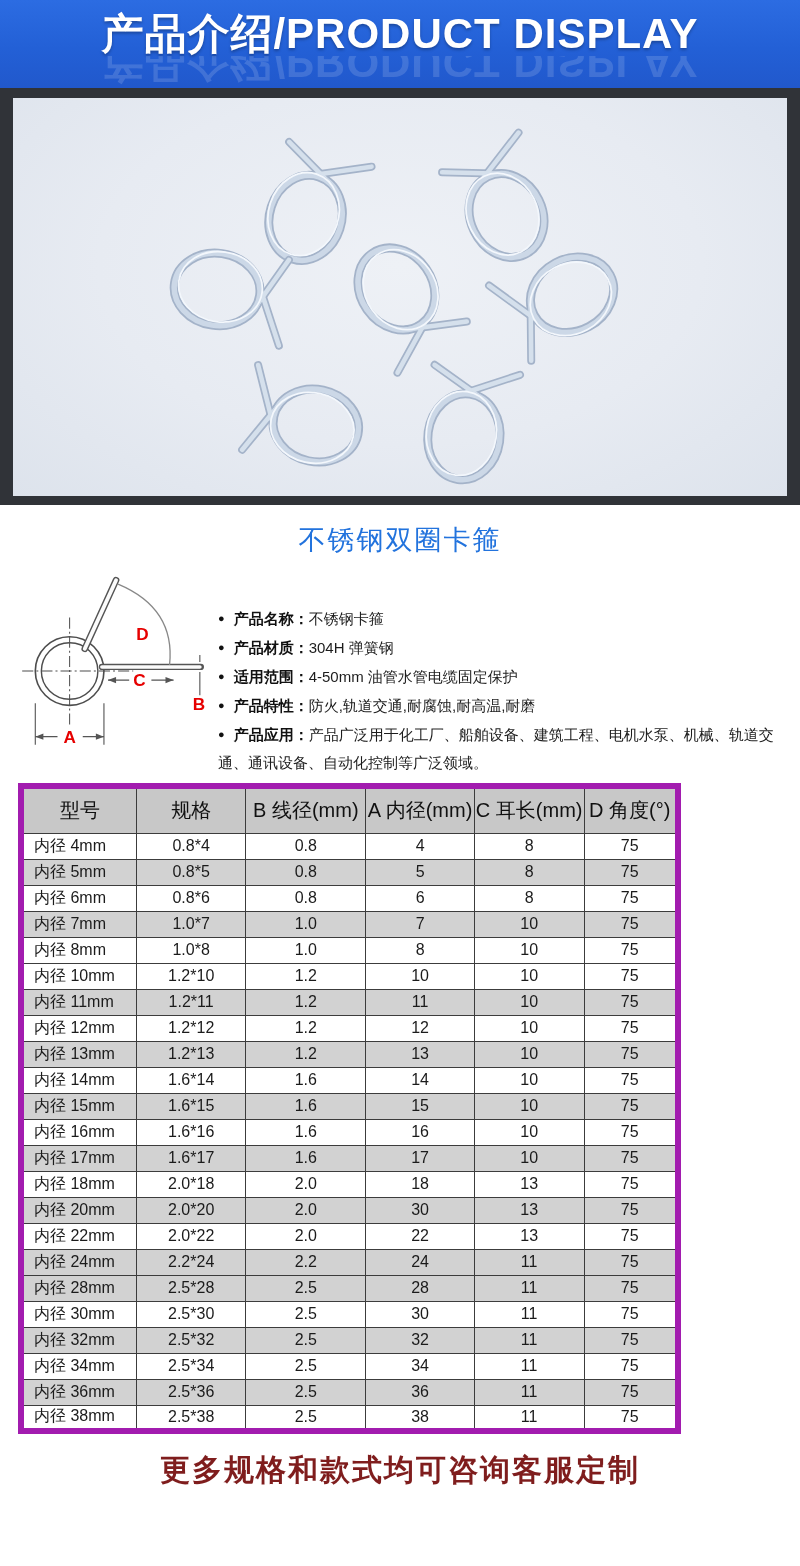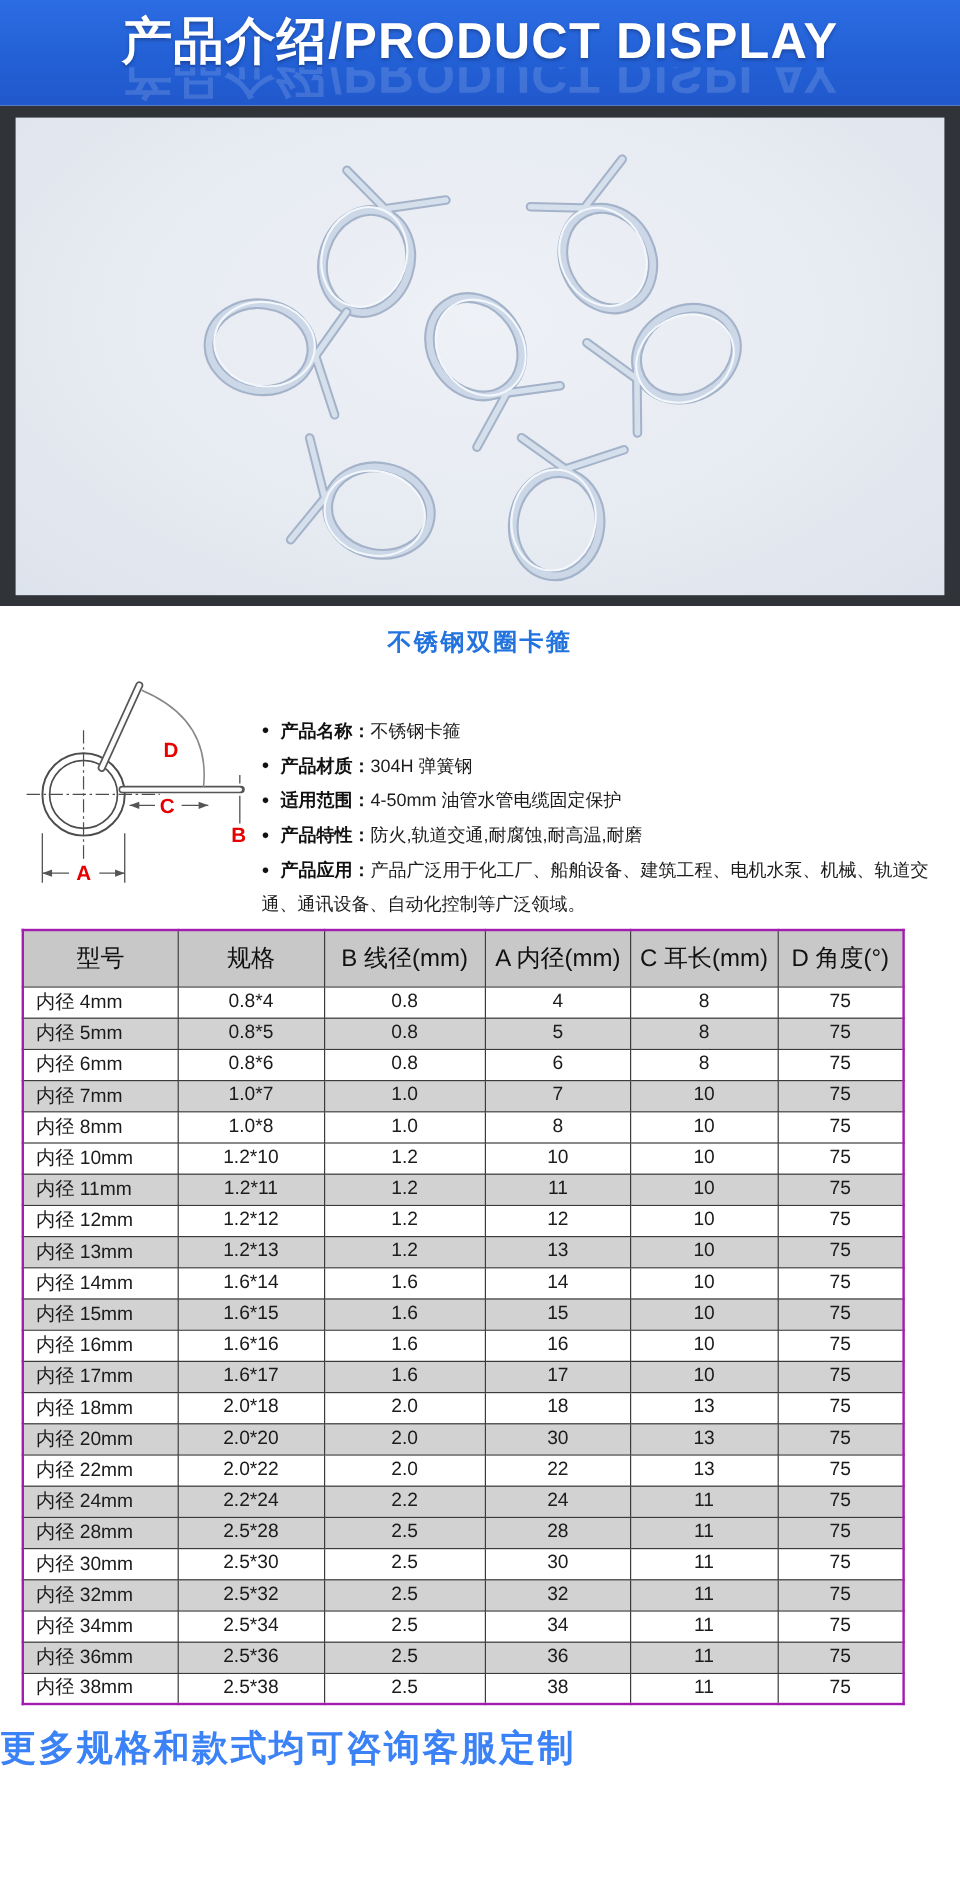--- a/index.html
+++ b/index.html
@@ -11,40 +11,40 @@
   .banner { position:relative; width:800px; height:88px; background:linear-gradient(180deg,#2c6ce2 0%,#2360d6 55%,#2158cc 100%); overflow:hidden; text-align:center; }
   .banner-title { padding-top:6px; font-size:42px; font-weight:bold; letter-spacing:1px; color:#ffffff; text-shadow:0 2px 3px rgba(0,0,0,.28); white-space:nowrap; }
   .banner-reflection { font-size:42px; font-weight:bold; letter-spacing:1px; color:#ffffff; white-space:nowrap; transform:scaleY(-1); opacity:.14; height:34px; overflow:hidden; margin-top:-6px; }
 
   
   .photo-frame { width:800px; height:417px; background:#303338; padding:10px 13px 9px 13px; }
   .photo { width:100%; height:100%; background:radial-gradient(ellipse at 50% 42%, #eef1f6 0%, #e7ebf2 55%, #dde3ec 100%); }
   .photo svg { display:block; width:100%; height:100%; }
 
   
-  .section-title { margin-top:17px; text-align:center; font-size:20px; font-weight:700; letter-spacing:2px; color:#2273dd; }
+  .section-title { margin-top:17px; text-align:center; font-size:27px; font-weight:400; letter-spacing:2px; color:#2273dd; }
 
   
   .info { display:flex; align-items:flex-start; margin-top:4px; padding:0 6px 0 4px; height:215px; }
   .diagram { width:212px; flex:0 0 212px; }
   .diagram svg { display:block; width:212px; height:212px; }
   .bullets { flex:1; padding:42px 2px 0 2px; }
   .bullet-row { font-size:15px; line-height:28px; color:#1c1c1c; }
   .bullet-row .dot { font-size:11px; color:#111; margin-right:9px; vertical-align:2px; }
   .bullet-row b { font-weight:bold; color:#111; }
 
   
-  .spec-table { width:736px; margin:6px 18px 0 18px; border-collapse:collapse; border:2px solid #a21caf; table-layout:fixed; }
+  .spec-table { width:663px; margin:6px 18px 0 18px; border-collapse:collapse; border:6px solid #a21caf; table-layout:fixed; }
   .spec-table th { height:47px; background:#c8c8c8; border:1px solid #3c3c3c; font-size:20px; font-weight:500; color:#111; text-align:center; }
   .spec-table td { height:26px; border:1px solid #3c3c3c; font-size:16px; color:#1b1b1b; text-align:center; background:#ffffff; padding:0; }
   .spec-table tr.alt td { background:#d2d2d2; }
   .spec-table td.model { text-align:left; padding-left:10px; }
 
   
-  .footer-note { margin-top:16px; font-size:30px; font-weight:bold; color:#3b82f6; letter-spacing:2px; }
+  .footer-note { margin-top:16px; text-align:center; font-size:30px; font-weight:bold; color:#7f1d1d; letter-spacing:2px; }
 
   
   .dl { stroke:#4d4d4d; fill:none; }
   .cl { stroke:#888; fill:none; }
   .red-label { fill:#e60000; font-size:17px; font-weight:bold; font-family:"Liberation Sans",sans-serif; }
 
   
   .ring-dark { fill:none; stroke:#a4b3c9; stroke-width:9; }
   .ring-mid  { fill:none; stroke:#ccd8e7; stroke-width:5.5; }
   .ring-hi   { fill:none; stroke:#f3f7fc; stroke-width:1.8; }

